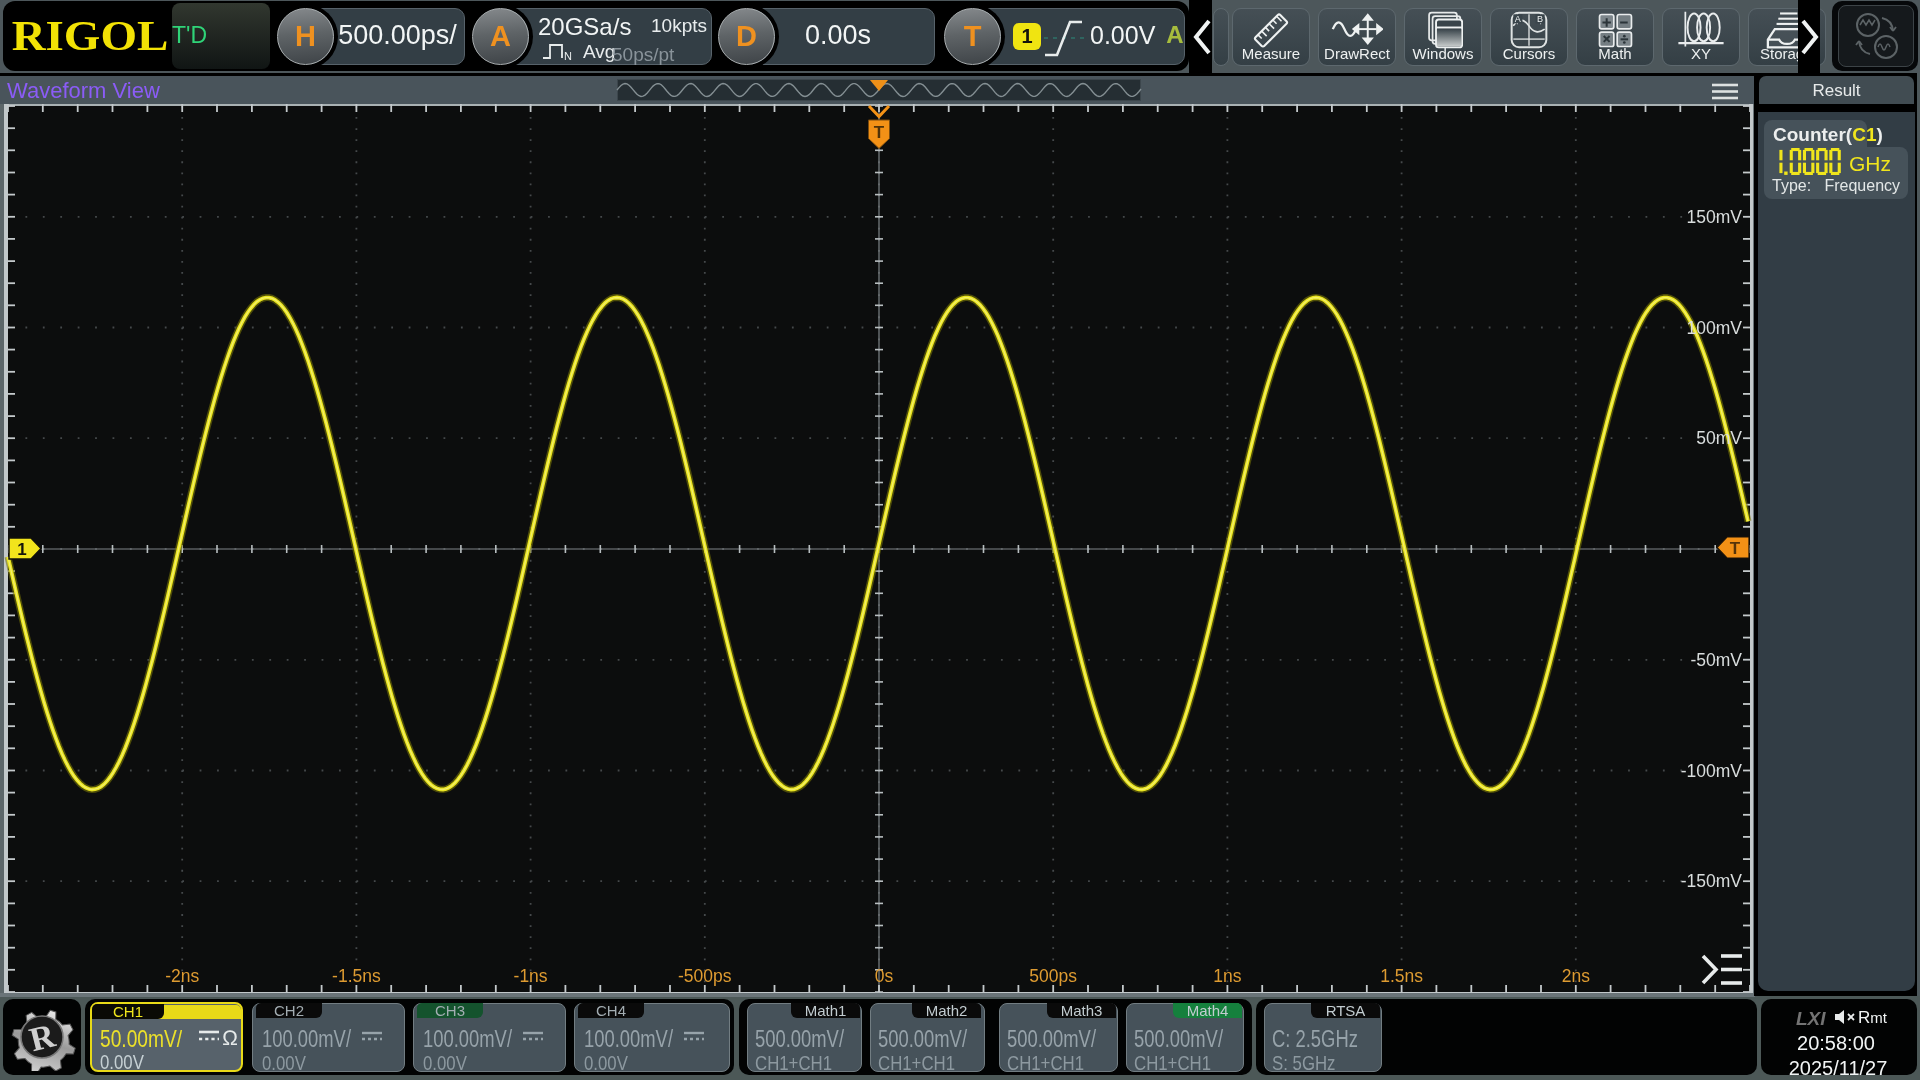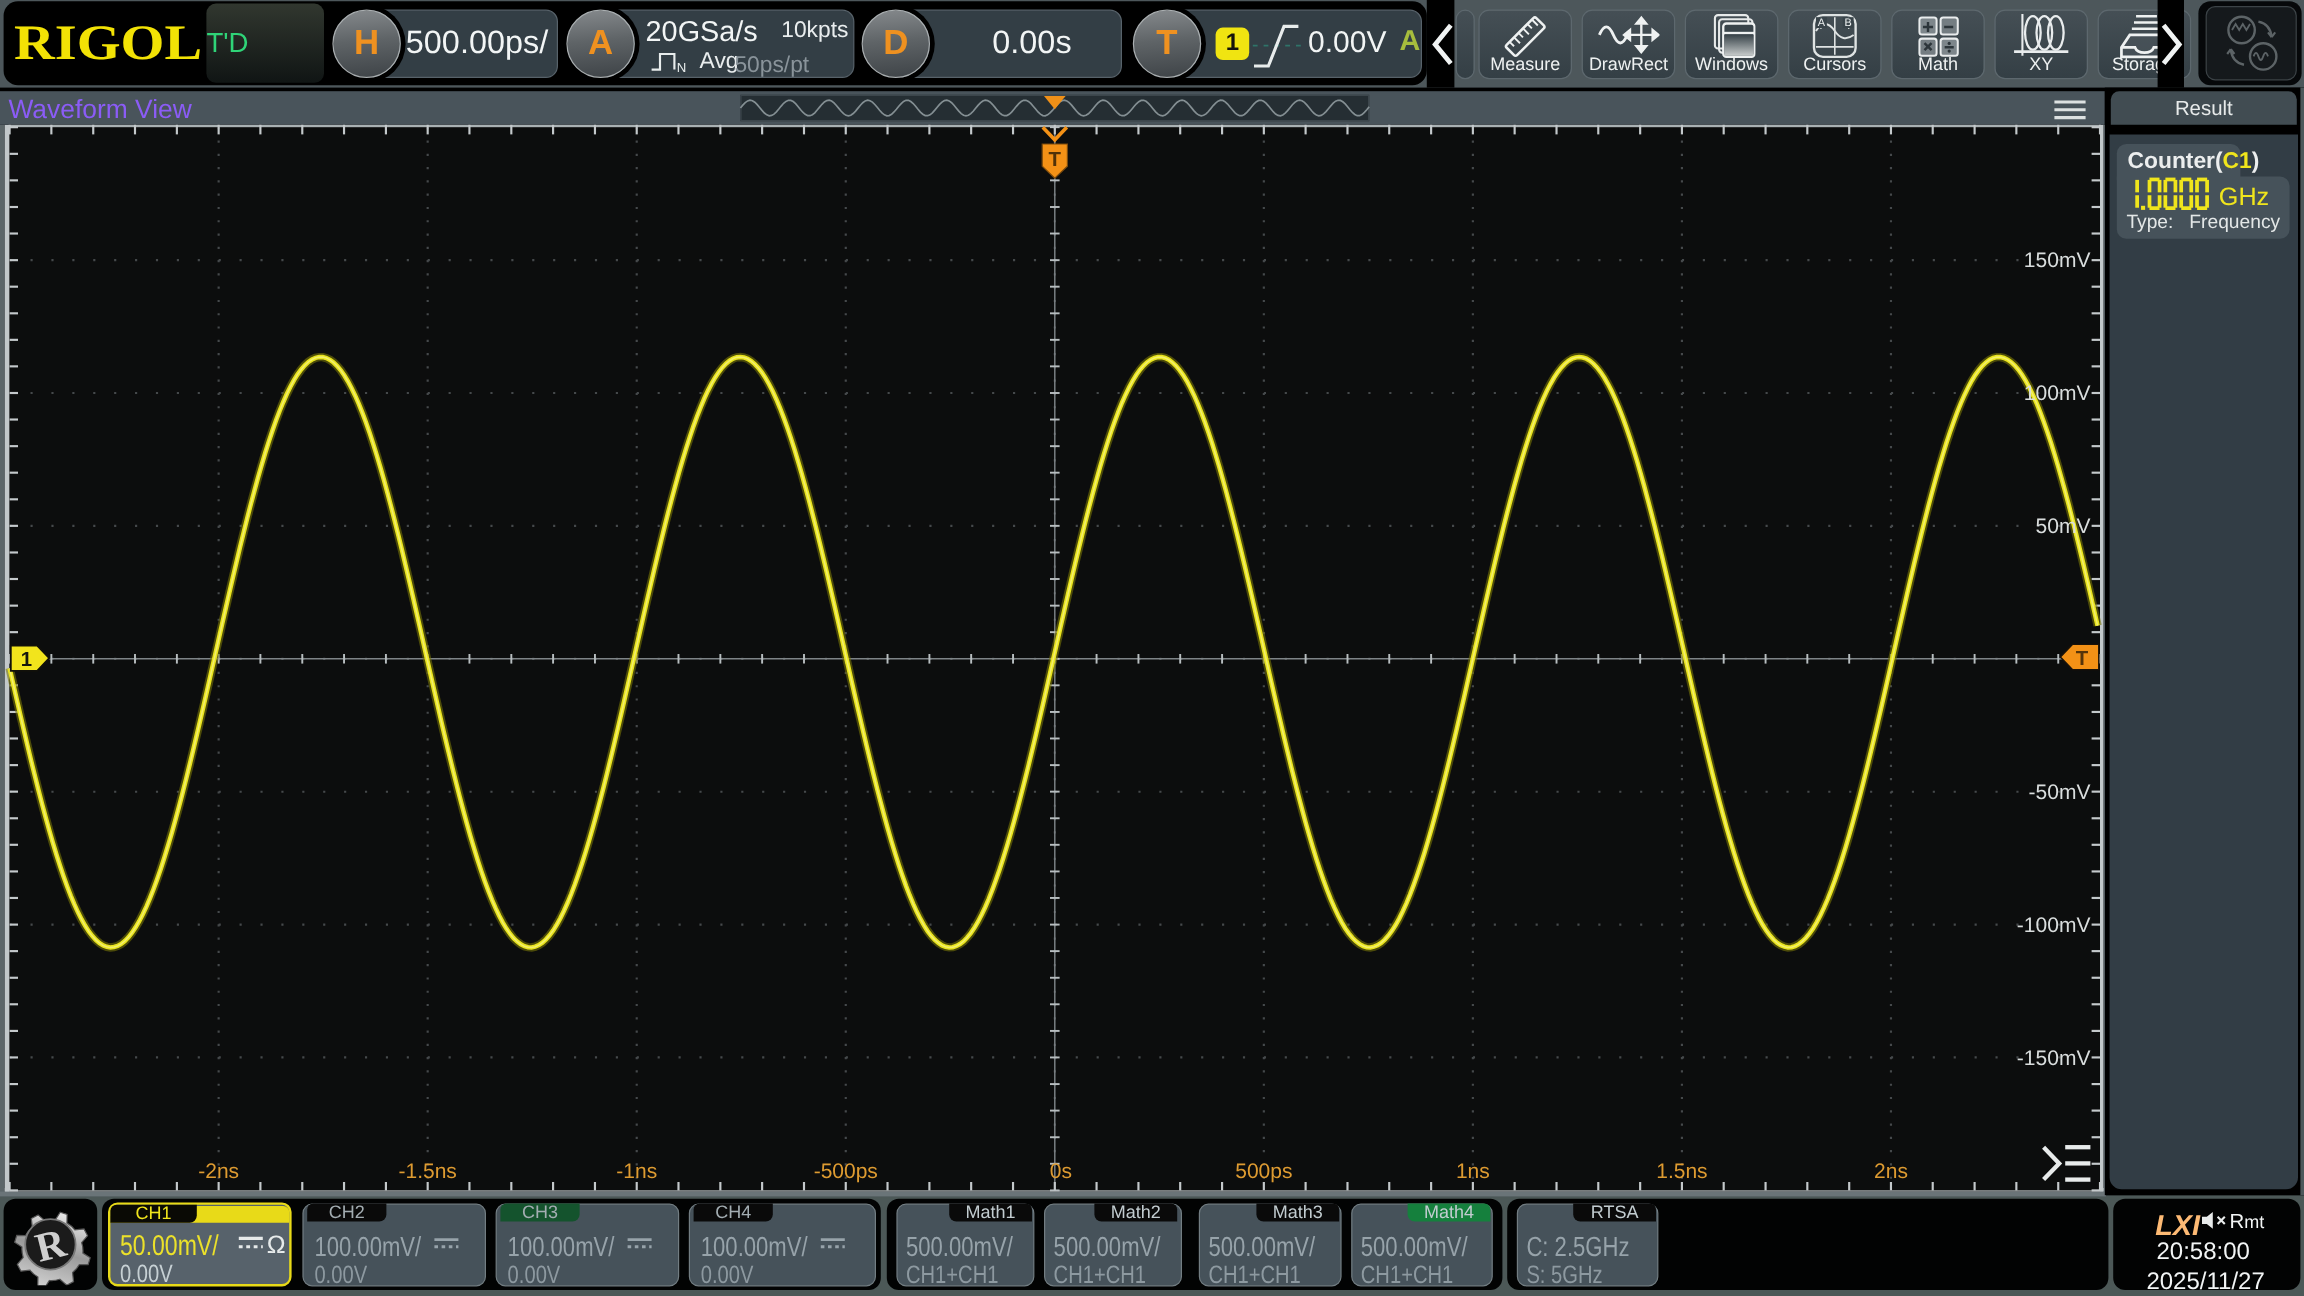--- a/index.html
+++ b/index.html
@@ -36,21 +36,21 @@
 <svg class="abs" style="left:542px;top:41px" width="38" height="20">
     <path d="M1 17 L8 17 L8 4 L20 4 L20 17" fill="none" stroke="#e8ecec" stroke-width="1.8"></path>
     <text x="22" y="19" fill="#e8ecec" font-size="11" font-family="Liberation Sans">N</text>
   </svg>
 <div class="abs" style="left:583px;top:41px;width:60px;height:22px;color:#e9edee;font-size:19px">Avg</div>
 <div class="abs" style="left:612px;top:44px;width:68px;height:22px;color:#89939a;font-size:19px;padding-right:4px">50ps/pt</div>
 <div class="circ" style="left:472px">
     <span>A</span>
   </div>
 <div class="cap" style="left:745px;width:190px"></div>
-<div class="abs" style="left:783px;top:20px;width:110px;height:32px;color:#f2f5f5;font-size:27px;text-align:right">0.00s</div>
+<div class="abs" style="left:783px;top:20px;width:110px;height:32px;color:#f2f5f5;font-size:27px;text-align:center">0.00s</div>
 <div class="circ" style="left:718px">
     <span>D</span>
   </div>
 <div class="cap" style="left:972px;width:213px"></div>
 <div class="abs" style="left:1013px;top:23px;width:28px;height:27px;background:#f0e411;border-radius:6px;color:#14130b;font-size:20px;font-weight:bold;text-align:center;line-height:27px">1</div>
 <svg class="abs" style="left:1042px;top:16px" width="44" height="44">
     <line x1="2" y1="22" x2="42" y2="22" stroke="#2f7369" stroke-width="1.4" stroke-dasharray="4 5"></line>
     <path d="M3 39 L15 39 L28 6 L40 6" fill="none" stroke="#e8ecec" stroke-width="2.6"></path>
   </svg>
 <div class="abs" style="left:1090px;top:21px;width:60px;height:28px;color:#f2f5f5;font-size:25px;text-align:center">0.00V</div>
@@ -640,21 +640,21 @@
 <div class="abs cv" style="left:1007px;top:1026px;width:130px;height:24px;color:#97a3aa;font-size:23px">500.00mV/</div>
 <div class="abs cv" style="left:1007px;top:1051px;width:120px;height:20px;color:#8d99a0;font-size:21px">CH1+CH1</div>
 <div class="abs" style="left:1126px;top:1003px;width:118px;height:69px;border:1.5px solid #727d82;border-radius:8px;background:#46525a"></div>
 <div class="abs" style="left:1173px;top:1003px;width:69px;height:15px;background:#15803d;border-radius:0 5px 0 6px;color:#c2ccd0;font-size:15px;text-align:center;line-height:15px">Math4</div>
 <div class="abs cv" style="left:1134px;top:1026px;width:130px;height:24px;color:#97a3aa;font-size:23px">500.00mV/</div>
 <div class="abs cv" style="left:1134px;top:1051px;width:120px;height:20px;color:#8d99a0;font-size:21px">CH1+CH1</div>
 <div class="abs" style="left:1264px;top:1003px;width:118px;height:69px;border:1.5px solid #727d82;border-radius:8px;background:#46525a"></div>
 <div class="abs" style="left:1311px;top:1003px;width:69px;height:15px;background:#0a0a0a;border-radius:0 5px 0 6px;color:#c2ccd0;font-size:15px;text-align:center;line-height:15px">RTSA</div>
 <div class="abs cv" style="left:1272px;top:1026px;width:130px;height:24px;color:#97a3aa;font-size:23px">C: 2.5GHz</div>
 <div class="abs cv" style="left:1272px;top:1051px;width:120px;height:20px;color:#8d99a0;font-size:21px">S: 5GHz</div>
-<div class="abs" style="left:1796px;top:1008px;width:40px;height:20px;color:#fdba74;font-size:24px;font-weight:bold;font-style:italic;font-family:'Liberation Sans'">LXI</div>
+<div class="abs" style="left:1796px;top:1008px;width:40px;height:20px;color:#737373;font-size:19px;font-weight:bold;font-style:italic;font-family:'Liberation Sans'">LXI</div>
 <svg class="abs" style="left:1832px;top:1008px" width="26" height="18" viewBox="0 0 26 18">
     <path d="M3 6 h4 l5 -4 v14 l-5 -4 h-4 z" fill="#e8ebeb"></path>
     <path d="M16 6 l6 6 M22 6 l-6 6" stroke="#e8ebeb" stroke-width="1.8"></path>
   </svg>
 <div class="abs" style="left:1858px;top:1008px;width:40px;height:20px;color:#f2f5f5;font-size:17px">R<span style="font-size:15px">mt</span></div>
 <div class="abs" style="left:1776px;top:1032px;width:120px;height:22px;color:#f2f5f5;font-size:20px;text-align:center">20:58:00</div>
 <div class="abs" style="left:1773px;top:1057px;width:130px;height:22px;color:#f2f5f5;font-size:20px;text-align:center">2025/11/27</div>
 <svg width="0" height="0">
     <defs>
       <linearGradient id="wgrad" x1="0" y1="0" x2="0" y2="1">

